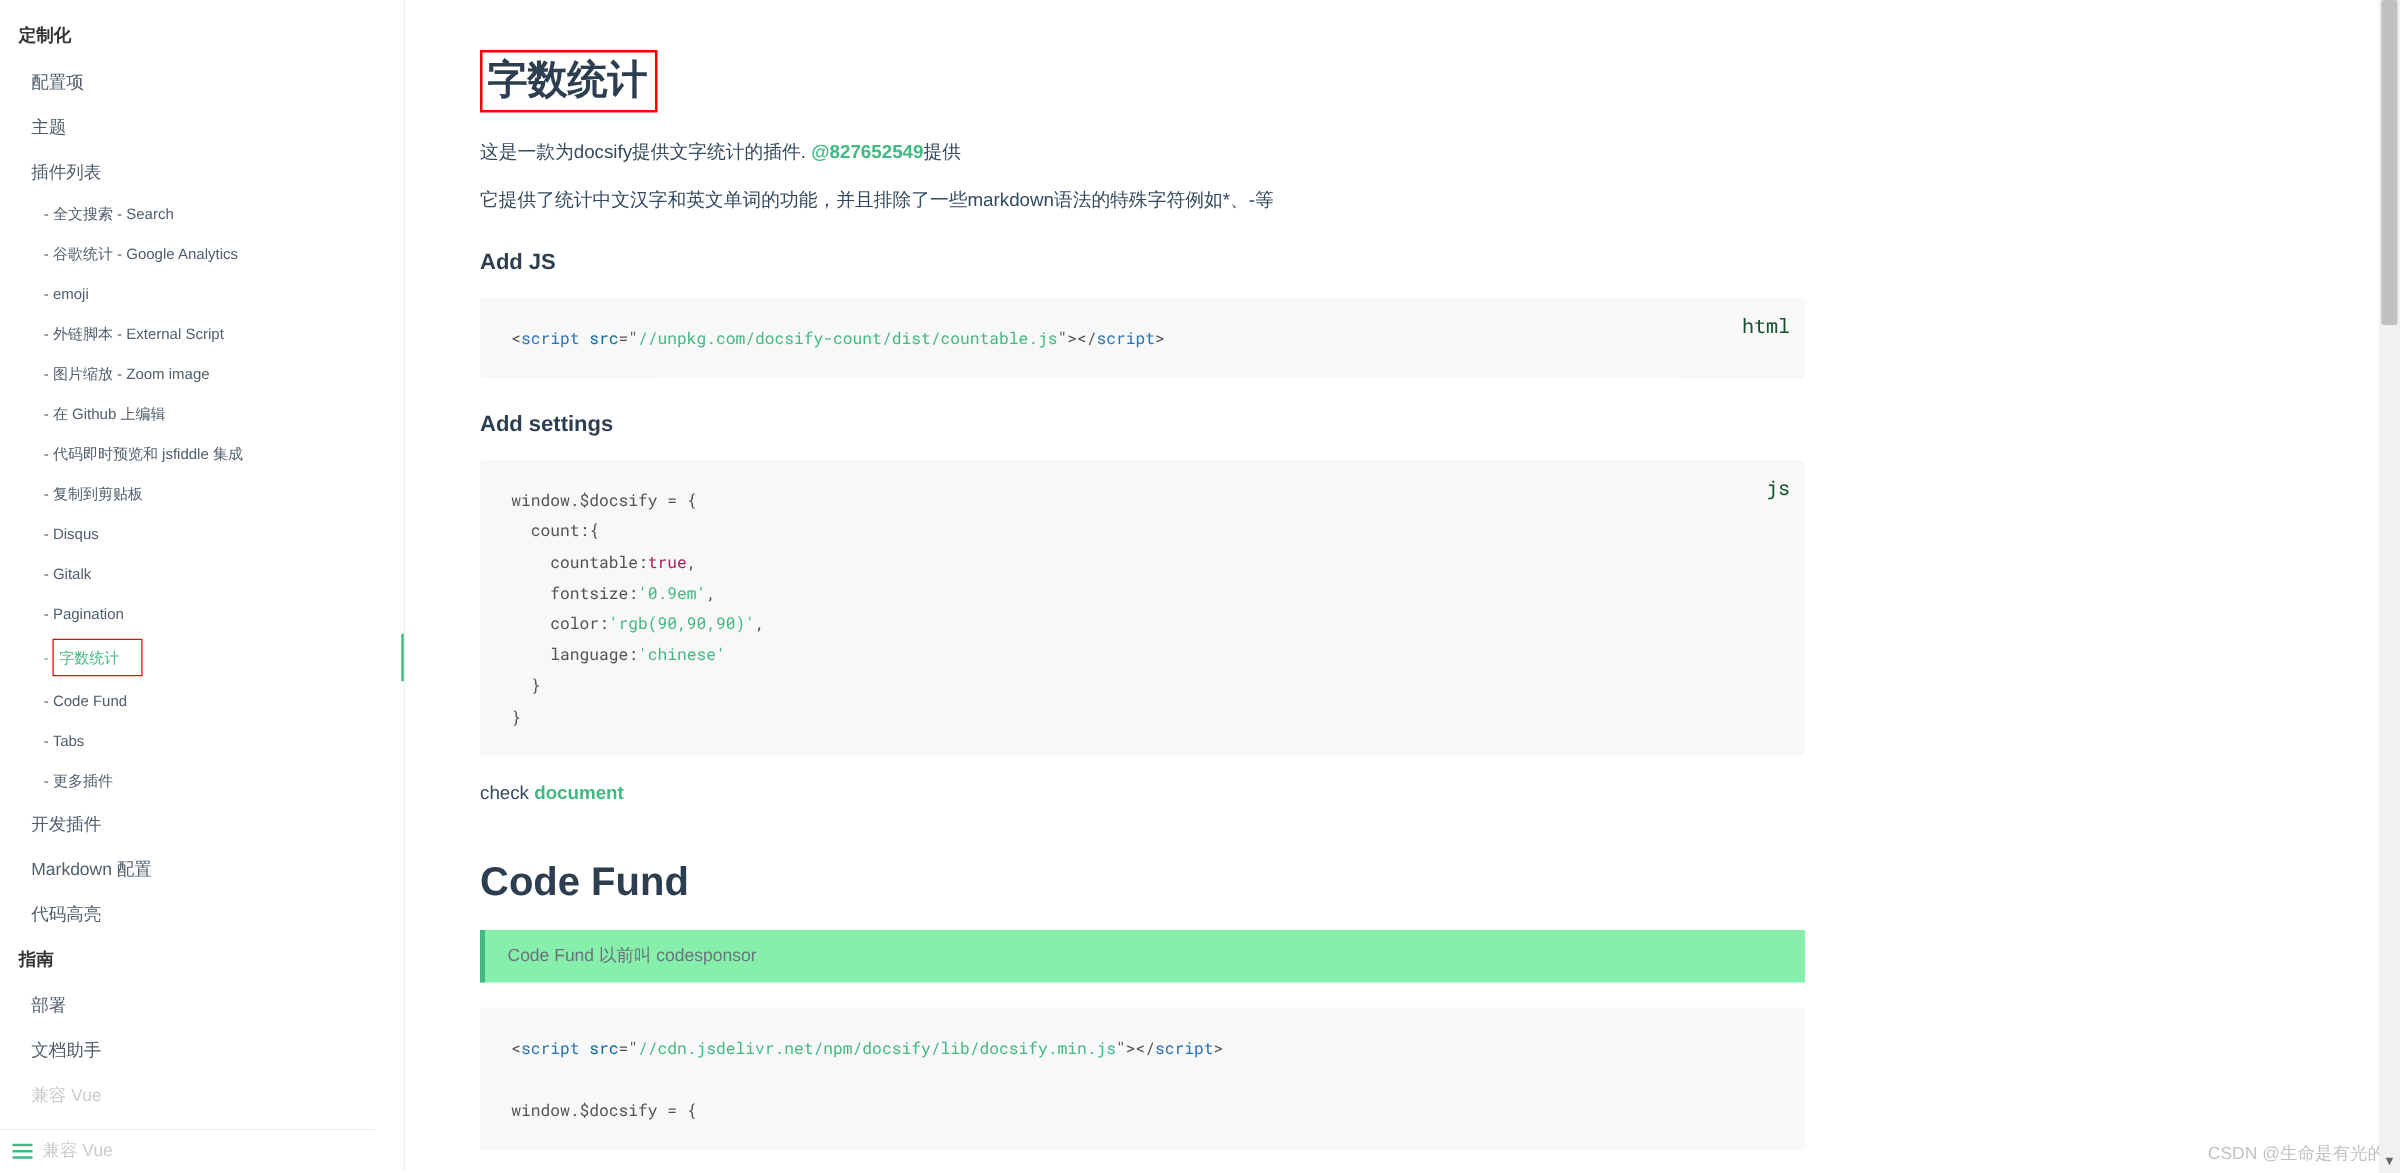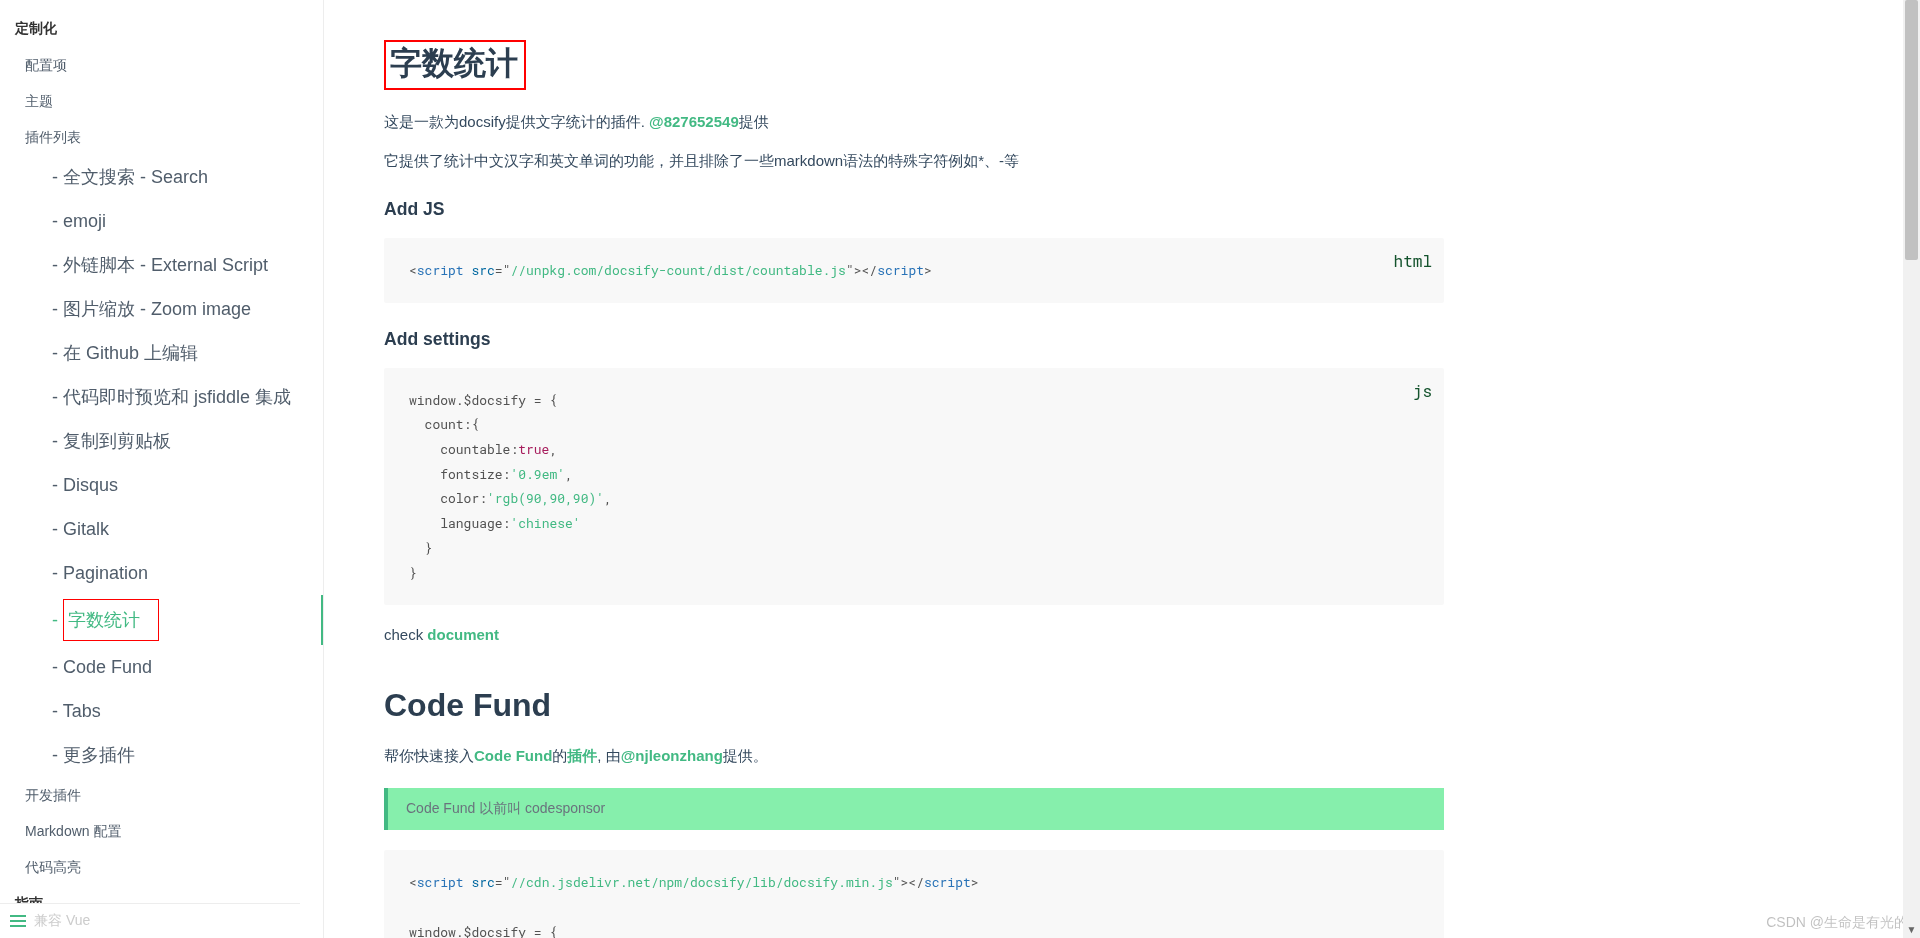--- a/index.html
+++ b/index.html
@@ -2,21 +2,21 @@
 <html><head>
   <meta charset="utf-8">
   <style>
     * { margin: 0; padding: 0; box-sizing: border-box; }
     body { font-family: "Source Sans Pro","Helvetica Neue",Arial,sans-serif; color:#34495e; font-size:15px; }
     .viewport { display:flex; width:100%; height:100vh; overflow:hidden; }
     .sidebar { width:324px; border-right:1px solid rgba(0,0,0,0.07); overflow-y:auto; padding:10px 0 60px; position:relative; flex-shrink:0;}
     .sidebar ul { list-style:none; }
     .section-title { padding:6px 0 6px 15px; font-size:14px; color:#333; font-weight:700; line-height:1.8;}
     .nav-item { padding:4px 0 4px 25px; font-size:14px; color:#505d6b; line-height:2; cursor:pointer;}
-    .sub-item { padding:4px 0 4px 52px; font-size:18px; color:#505d6b; line-height:2; cursor:pointer;}
+    .sub-item { padding:4px 0 4px 35px; font-size:12px; color:#505d6b; line-height:2; cursor:pointer;}
     .sub-item.active { color:#42b983; position:relative;}
     .sub-item.active .sub-txt { border:1px solid red; padding:2px 18px 2px 4px; display:inline-block;}
     .active-bar { position:absolute; right:0; top:0; bottom:0; width:2px; background:#42b983;}
     .sub-item.active .active-bar { display:block;}
     .sub-item .active-bar{ display:none;}
     .main { flex:1; overflow-y:auto; padding:0 15px 60px 60px;}
     .content { max-width:1060px; }
     h1 { font-size:2rem; font-weight:600; margin:40px 0 20px; color:#2c3e50;}
     h1.boxed span{ border:2px solid red; padding:0 6px 2px 4px; display:inline-block;}
     h3 { font-size:1.1rem; font-weight:600; margin:26px 0 14px; color:#2c3e50;}
@@ -42,20 +42,21 @@
 <body>
 
 <div class="viewport">
   <nav class="sidebar">
     <ul>
       <li class="section-title">定制化</li>
       <li class="nav-item">配置项</li>
       <li class="nav-item">主题</li>
       <li class="nav-item">插件列表</li>
       <li class="sub-item">- <span>全文搜索 - Search</span></li>
+      <li class="sub-item">- <span>谷歌统计 - Google Analytics</span></li>
       <li class="sub-item">- <span>emoji</span></li>
       <li class="sub-item">- <span>外链脚本 - External Script</span></li>
       <li class="sub-item">- <span>图片缩放 - Zoom image</span></li>
       <li class="sub-item">- <span>在 Github 上编辑</span></li>
       <li class="sub-item">- <span>代码即时预览和 jsfiddle 集成</span></li>
       <li class="sub-item">- <span>复制到剪贴板</span></li>
       <li class="sub-item">- <span>Disqus</span></li>
       <li class="sub-item">- <span>Gitalk</span></li>
       <li class="sub-item">- <span>Pagination</span></li>
       <li class="sub-item active">- <span class="sub-txt">字数统计</span><span class="active-bar"></span></li>
@@ -85,23 +86,20 @@
       <pre><span class="lang-tag">js</span><span>window.$docsify = {</span>
 <span>  count:{</span>
 <span>    countable:</span><span class="tok-bool">true</span><span>,</span>
 <span>    fontsize:</span><span class="tok-str">'0.9em'</span><span>,</span>
 <span>    color:</span><span class="tok-str">'rgb(90,90,90)'</span><span>,</span>
 <span>    language:</span><span class="tok-str">'chinese'</span>
 <span>  }</span>
 <span>}</span></pre>
       <p><span>check </span><a href="#">document</a></p>
       <h1>Code Fund</h1>
-      <p>
-        <span>帮你快速接入</span><a href="#">Code Fund</a><span>的</span><a href="#">插件</a><span>, 由</span><a href="#">@njleonzhang</a><span>提供。</span>
-      </p>
       <div class="quote-block">Code Fund 以前叫 codesponsor</div>
       <pre><span>&lt;</span><span class="tok-tag">script</span><span> </span><span class="tok-attr">src</span><span>=</span><span>"</span><span class="tok-str">//cdn.jsdelivr.net/npm/docsify/lib/docsify.min.js</span><span>"</span><span>&gt;</span><span>&lt;/</span><span class="tok-tag">script</span><span>&gt;</span>
 
 <span>window.$docsify = {</span></pre>
     </div>
   </main>
 </div>
 
 <div class="footer-bar">
   <div class="hamburger">

